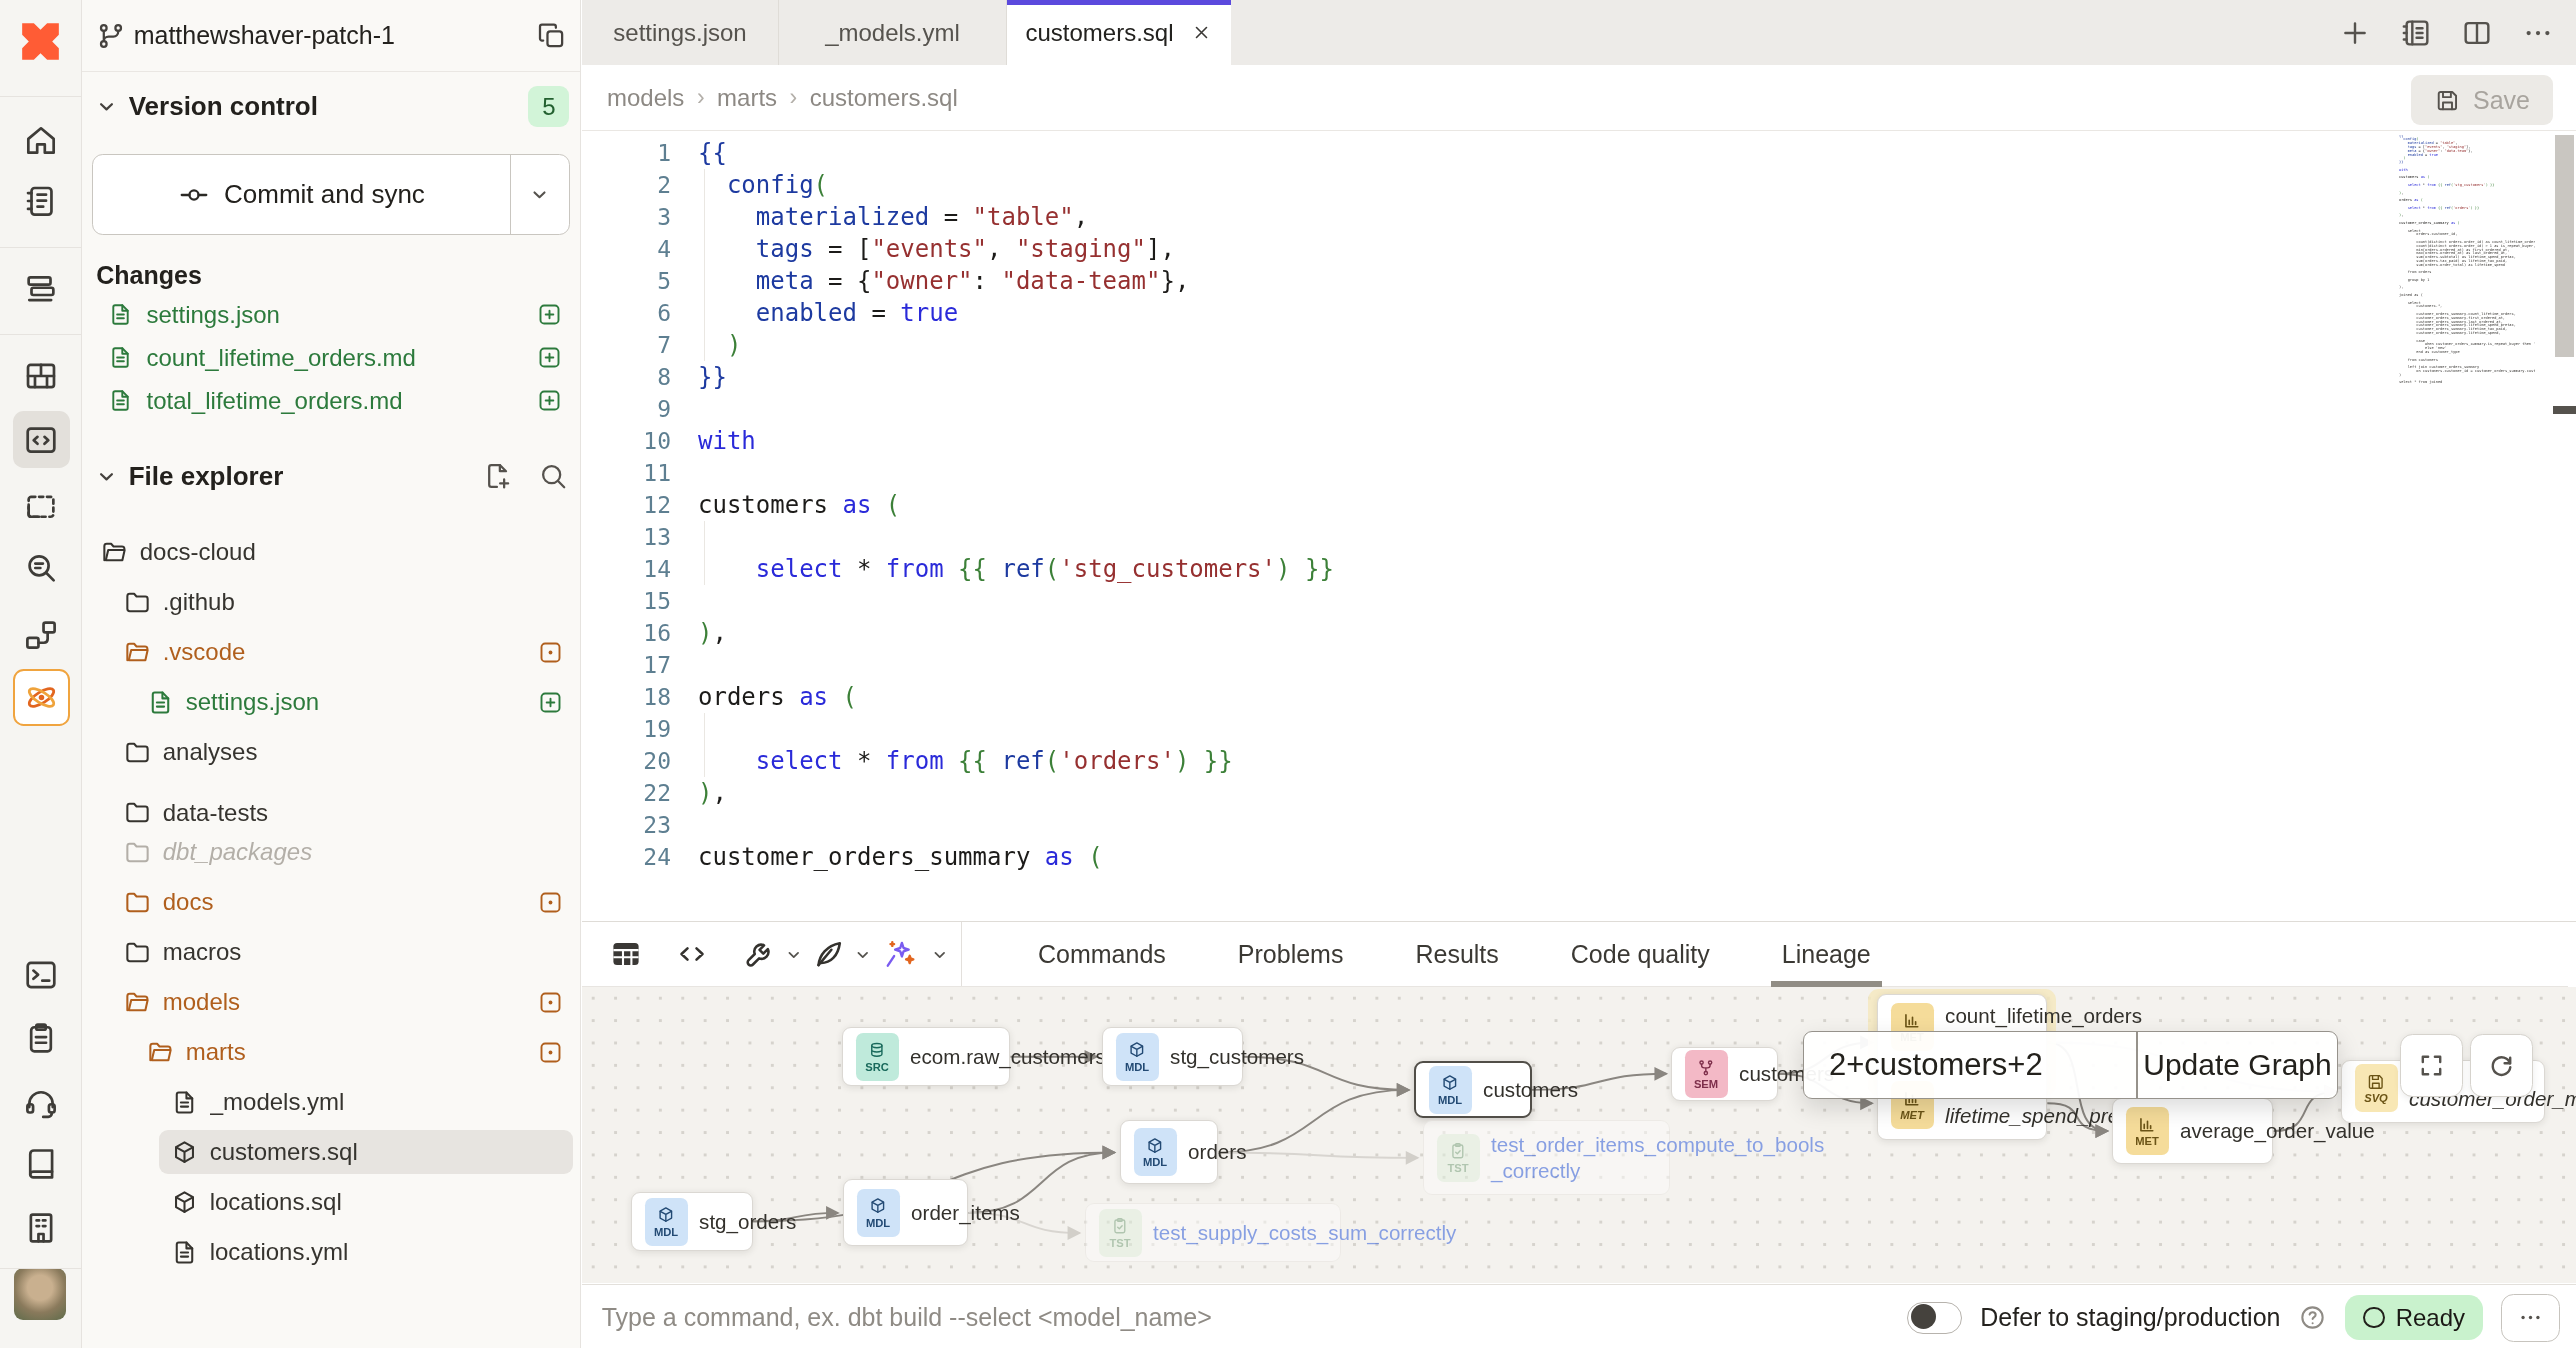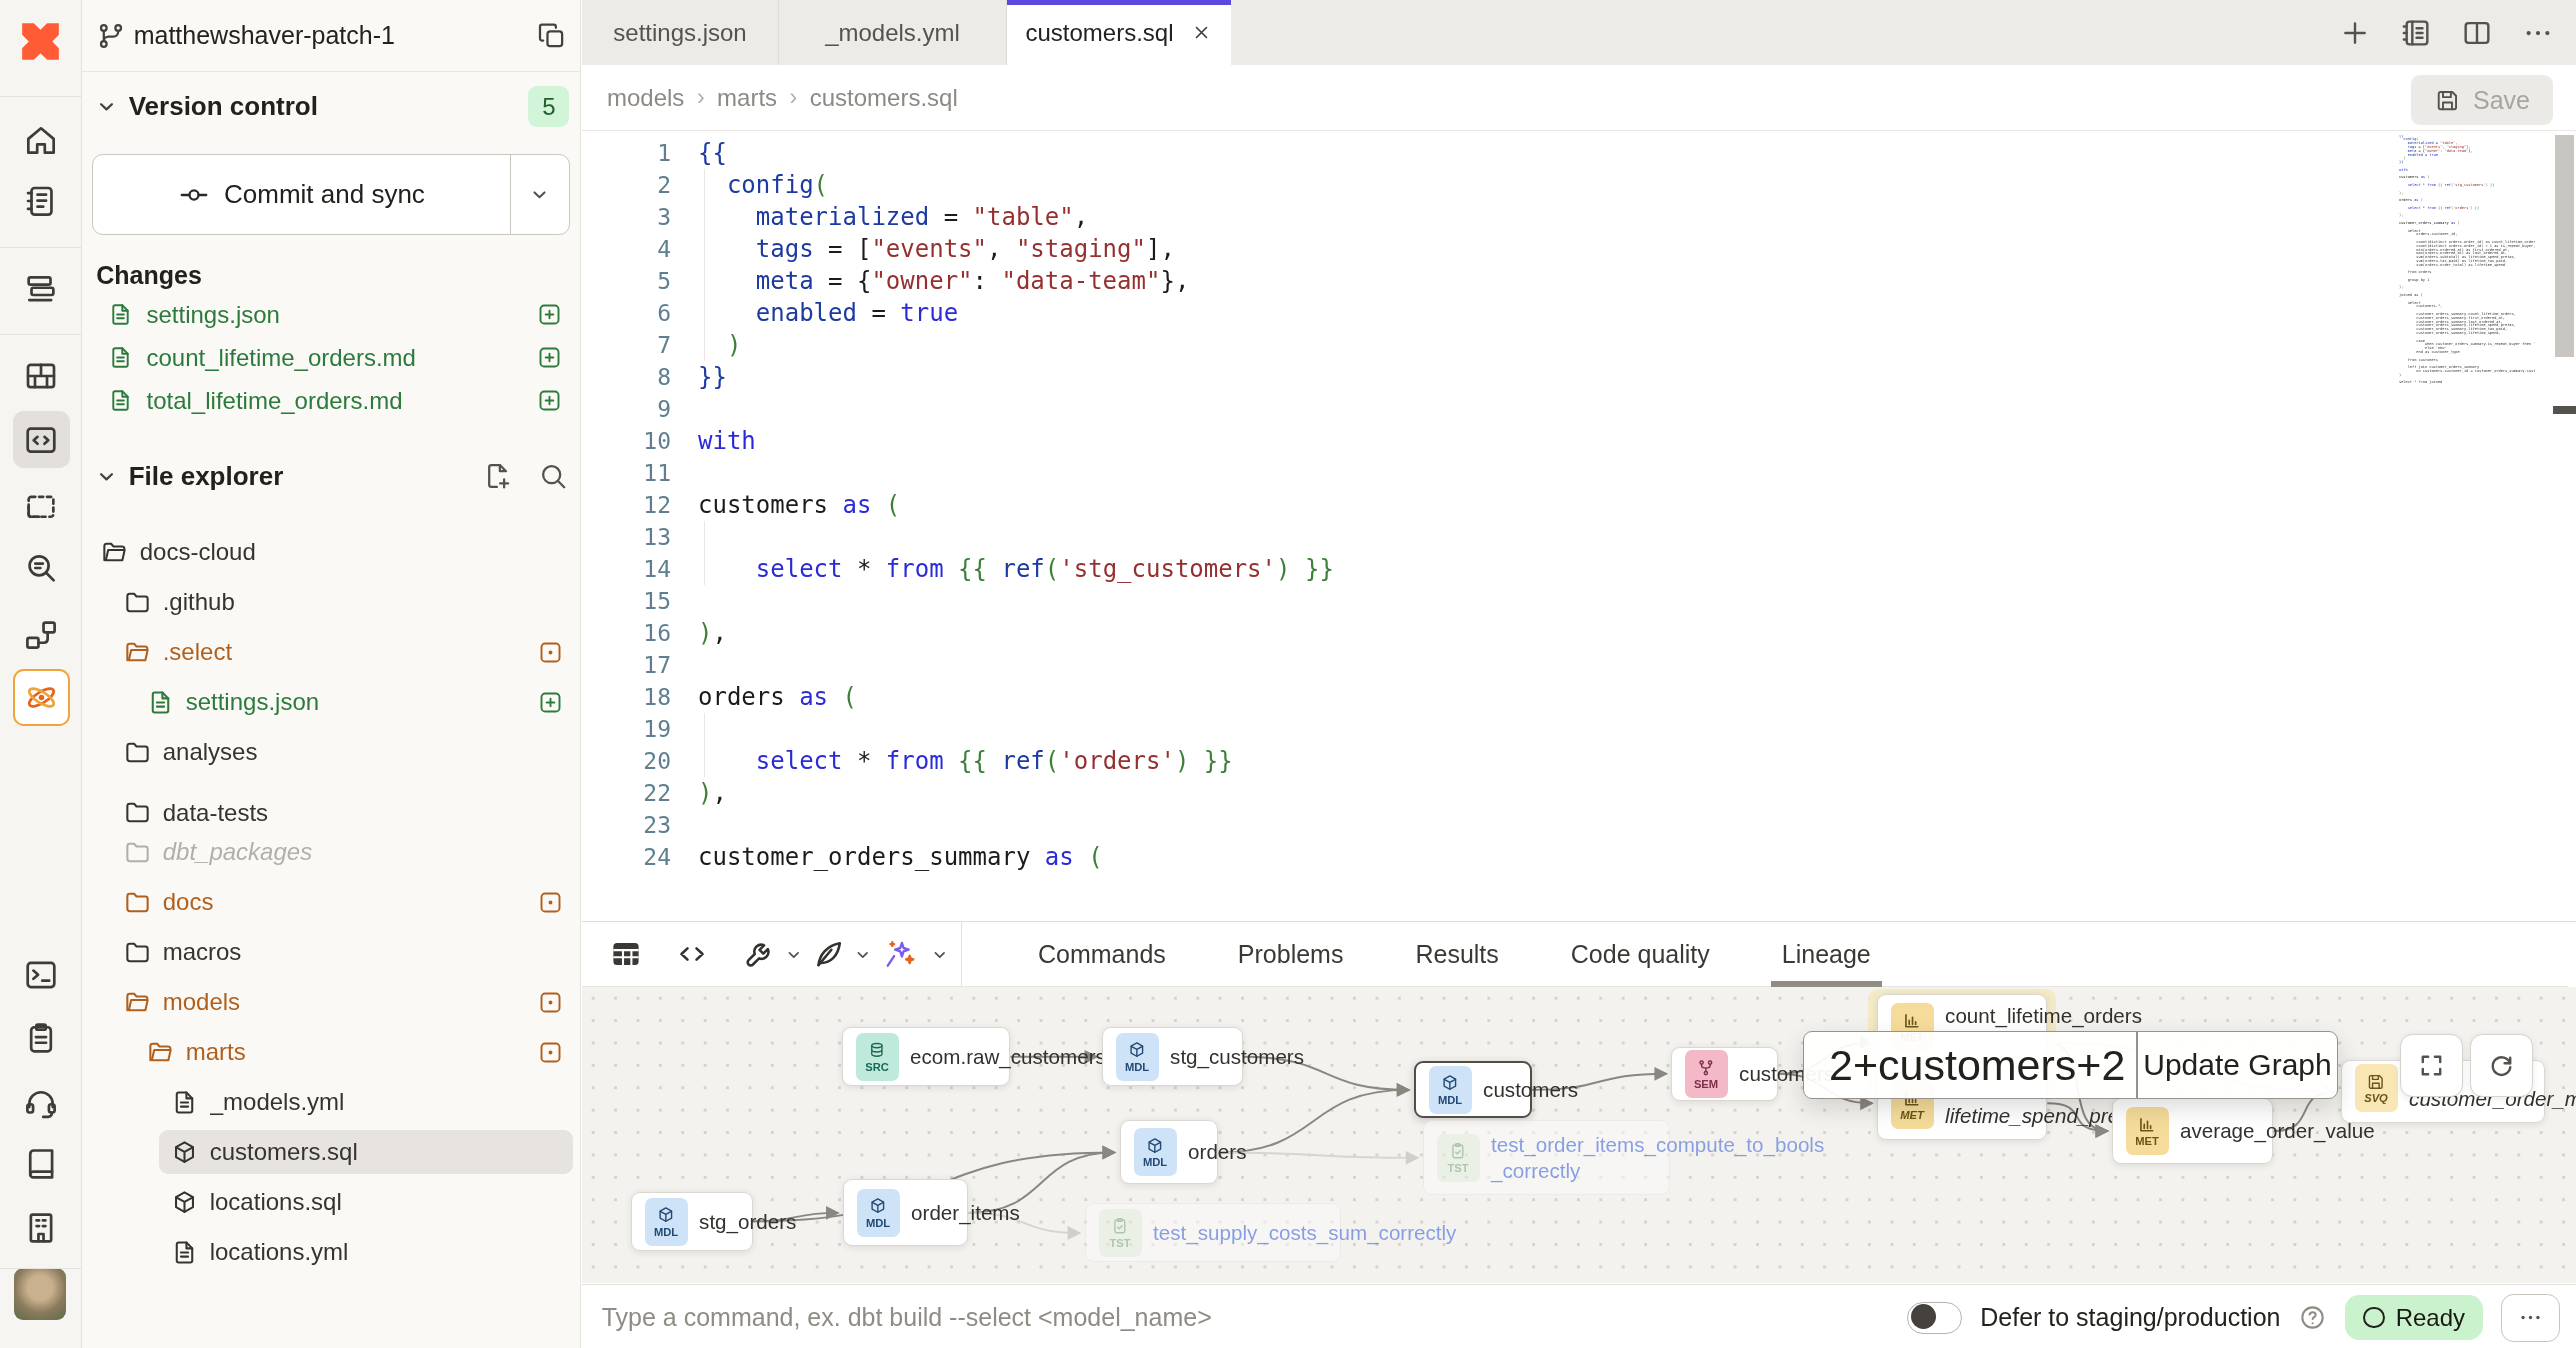--- a/index.html
+++ b/index.html
@@ -108,21 +108,21 @@
   .tile svg{width:19.7px;height:19.7px;}
   .tile .tl{font-size:11.2px;font-weight:700;margin-top:0.9px;}
   .t-SRC{background:#bfeadb;color:#19695b;} .t-MDL{background:#cfe3f8;color:#234a74;}
   .t-SEM{background:#f3b9c6;color:#7e2f4b;} .t-MET{background:#f5dc9a;color:#6b5416;}
   .t-SVQ{background:#f8e7b4;color:#6b5416;} .t-TST{background:#e1f0de;color:#6f9a72;}
   .nlabel{font-size:20.6px;color:#33312c;white-space:pre-line;line-height:1.25;}
   .faded .nlabel{color:#1d4ed8;}
   .hlbox{position:absolute;background:#f5e9c0;border-radius:10.7px;opacity:.85;}
   .goverlay{position:absolute;background:rgba(255,255,255,.94);border:1.8px solid #96928b;border-radius:9px;
             box-shadow:0 9px 25px rgba(0,0,0,.14);display:flex;align-items:stretch;}
-  .gquery{flex:1;display:flex;align-items:center;padding-left:25px;font-size:43px;color:#23211c;}
+  .gquery{flex:1;display:flex;align-items:center;padding-left:25px;font-size:31px;color:#23211c;}
   .gdiv{width:1.8px;background:#96928b;}
   .gbtn{width:199px;display:flex;align-items:center;justify-content:center;font-size:30px;font-weight:500;color:#23211c;}
   .gctrl{position:absolute;width:63px;height:63px;background:#fff;border:1.3px solid #d6d3cd;border-radius:12.5px;
          box-shadow:0 1.8px 7.2px rgba(0,0,0,.08);display:flex;align-items:center;justify-content:center;color:#3a3732;}
   .gctrl svg{width:29px;height:29px;}
   
   .cmdbar{position:absolute;left:0;top:1284px;right:0;height:65px;background:#fff;border-top:0.9px solid #e3e0db;}
   .cmd-ph{position:absolute;left:19.7px;top:0;height:65px;display:flex;align-items:center;font-size:25px;color:#8f8b85;}
   .cmd-right{position:absolute;right:16px;top:0;height:65px;display:flex;align-items:center;gap:18px;}
   .toggle{width:55px;height:32px;border:1.8px solid #b7b3ad;border-radius:16px;background:#fff;position:relative;}
@@ -407,21 +407,21 @@
           <span class="tree-ic c-default"><svg viewBox="0 0 24 24" fill="none" stroke="currentColor" stroke-width="1.7" stroke-linecap="round" stroke-linejoin="round">
               <path d="M3.6 6.8c0-1.1.9-2 2-2h3.6l2 2.2h7.2c1.1 0 2 .9 2 2v8.2c0 1.1-.9 2-2 2H5.6c-1.1 0-2-.9-2-2z"></path>
             </svg></span>
           <span class="tree-label c-default">.github</span>
         </div>
         <div class="tree-row" style="padding-left: 41px;">
           <span class="tree-ic c-orange"><svg viewBox="0 0 24 24" fill="none" stroke="currentColor" stroke-width="1.7" stroke-linecap="round" stroke-linejoin="round">
               <path d="M3.6 18.4V6.8c0-1.1.9-2 2-2h3.6l2 2.2h7c1 0 1.9.8 2 1.9"></path>
               <path d="M6.8 10h13.6l-1.9 8.4H4.8z"></path>
             </svg></span>
-          <span class="tree-label c-orange">.select</span>
+          <span class="tree-label c-orange">.vscode</span>
           <span class="mini-badge c-orange">
             <svg viewBox="0 0 24 24" fill="none" stroke="currentColor" stroke-width="1.7" stroke-linecap="round" stroke-linejoin="round">
               <rect x="4" y="4" width="16" height="16" rx="3.2"></rect>
               <circle cx="12" cy="12" r="1.7" fill="currentColor" stroke="none"></circle>
             </svg>
           </span>
         </div>
         <div class="tree-row" style="padding-left: 64px;">
           <span class="tree-ic c-green"><svg viewBox="0 0 24 24" fill="none" stroke="currentColor" stroke-width="1.7" stroke-linecap="round" stroke-linejoin="round">
               <path d="M13.6 3.8H7.2c-.9 0-1.6.7-1.6 1.6v13.2c0 .9.7 1.6 1.6 1.6h9.6c.9 0 1.6-.7 1.6-1.6V8.6z"></path>

